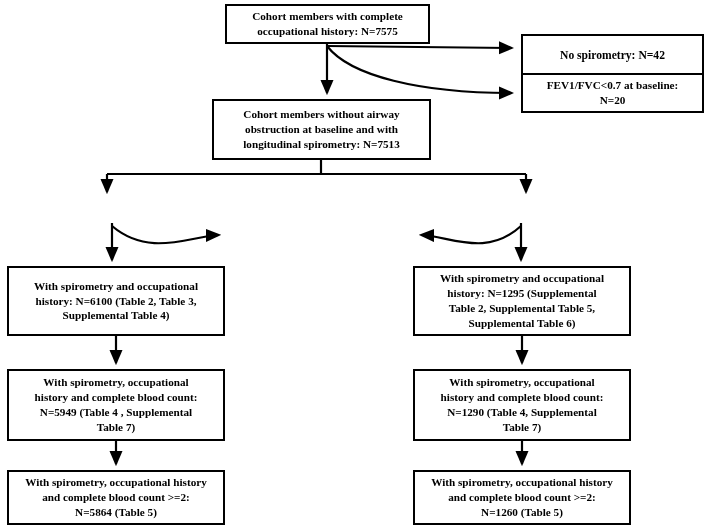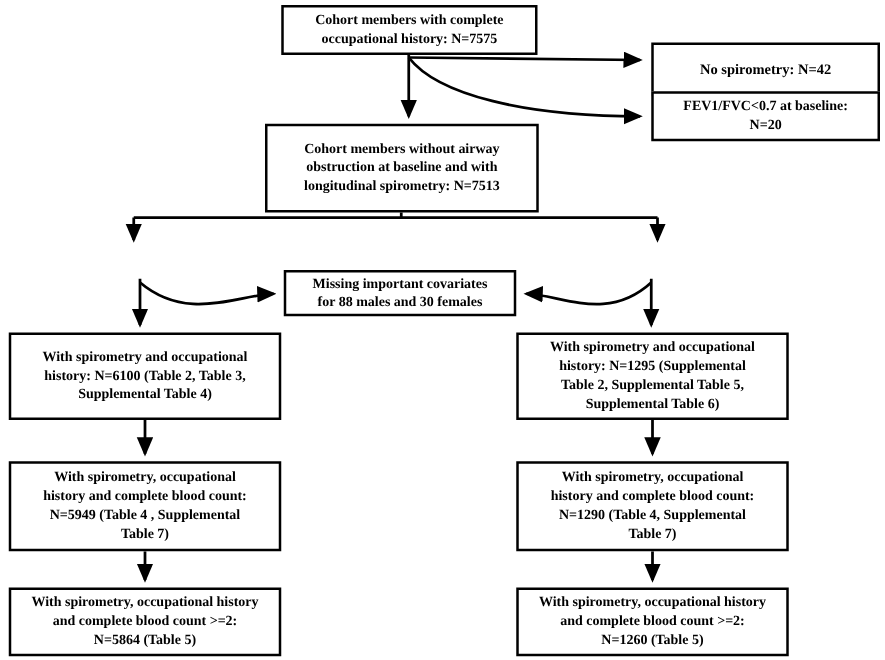--- a/index.html
+++ b/index.html
@@ -119,32 +119,28 @@
 
   <div class="flow-node node-single" style="left:521px; top:34px; width:183px; height:43px;">
     <span class="node-text">No spirometry: N=42</span>
   </div>
 
   <div class="flow-node" style="left:521px; top:73px; width:183px; height:40px;text-align:center;">
     <span class="node-text">FEV1/FVC&lt;0.7 at baseline:
 N=20</span>
   </div>
 
-  <div class="flow-node" style="left:212px; top:99px; width:219px; height:71px;">
+  <div class="flow-node" style="left:212px; top:99px; width:219px; height:61px;">
     <span class="node-text">Cohort members without airway
 obstruction at baseline and with
 longitudinal spirometry: N=7513</span>
   </div>
 
 
 
-  <div class="flow-node" style="left:227px; top:216px; width:186px; height:37px;">
-    <span class="node-text">Missing important covariates
-for 88 males and 30 females</span>
-  </div>
 
   <div class="flow-node" style="left:7px; top:266px; width:218px; height:70px;">
     <span class="node-text">With  spirometry and occupational
 history: N=6100 (Table 2, Table 3,
 Supplemental  Table 4)</span>
   </div>
 
   <div class="flow-node" style="left:413px; top:266px; width:218px; height:70px;">
     <span class="node-text">With  spirometry and occupational
 history: N=1295 (Supplemental

